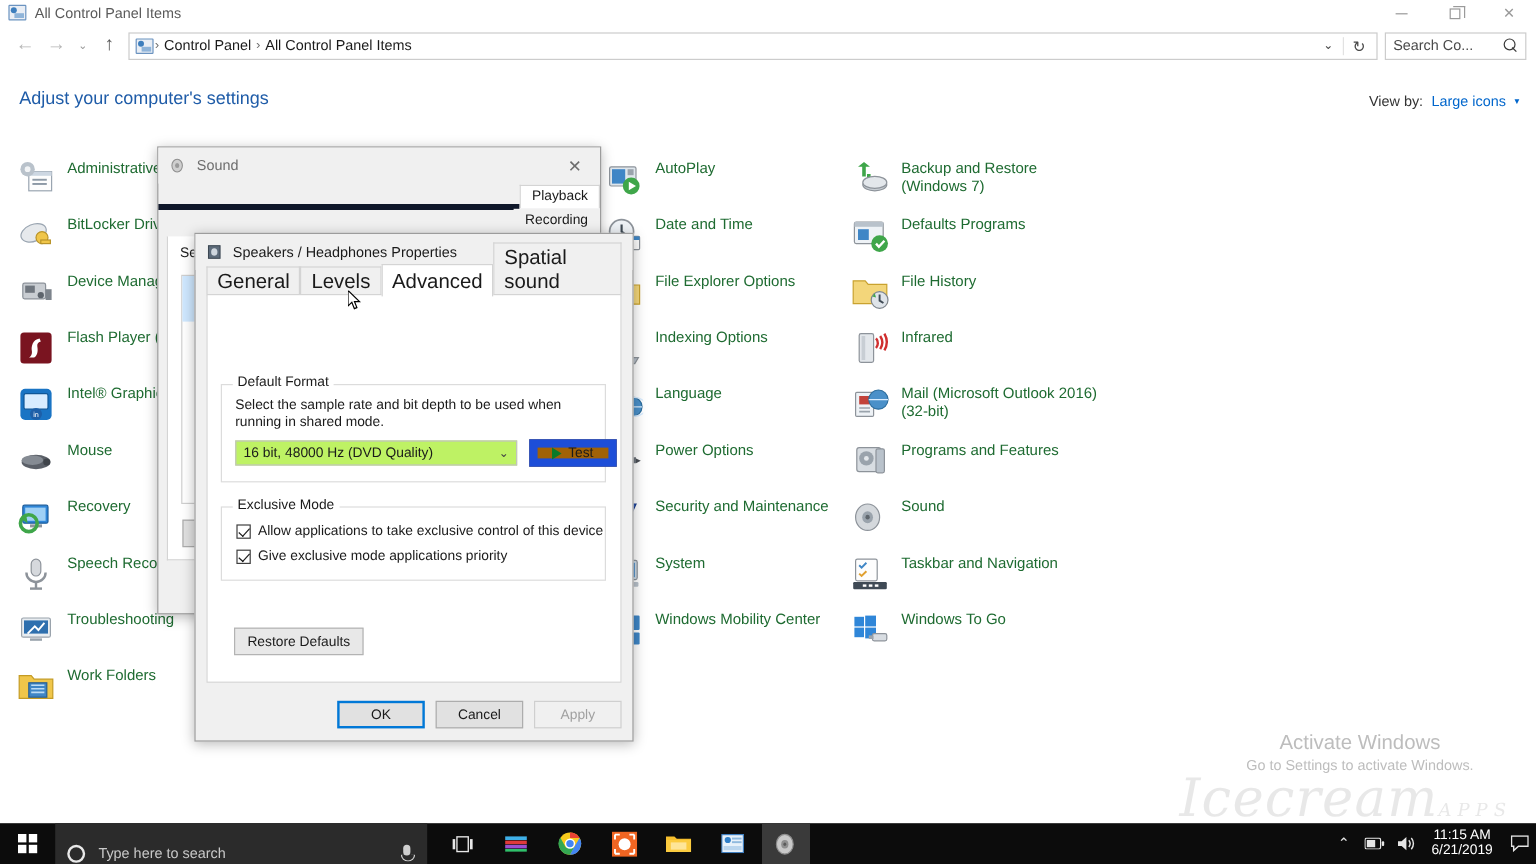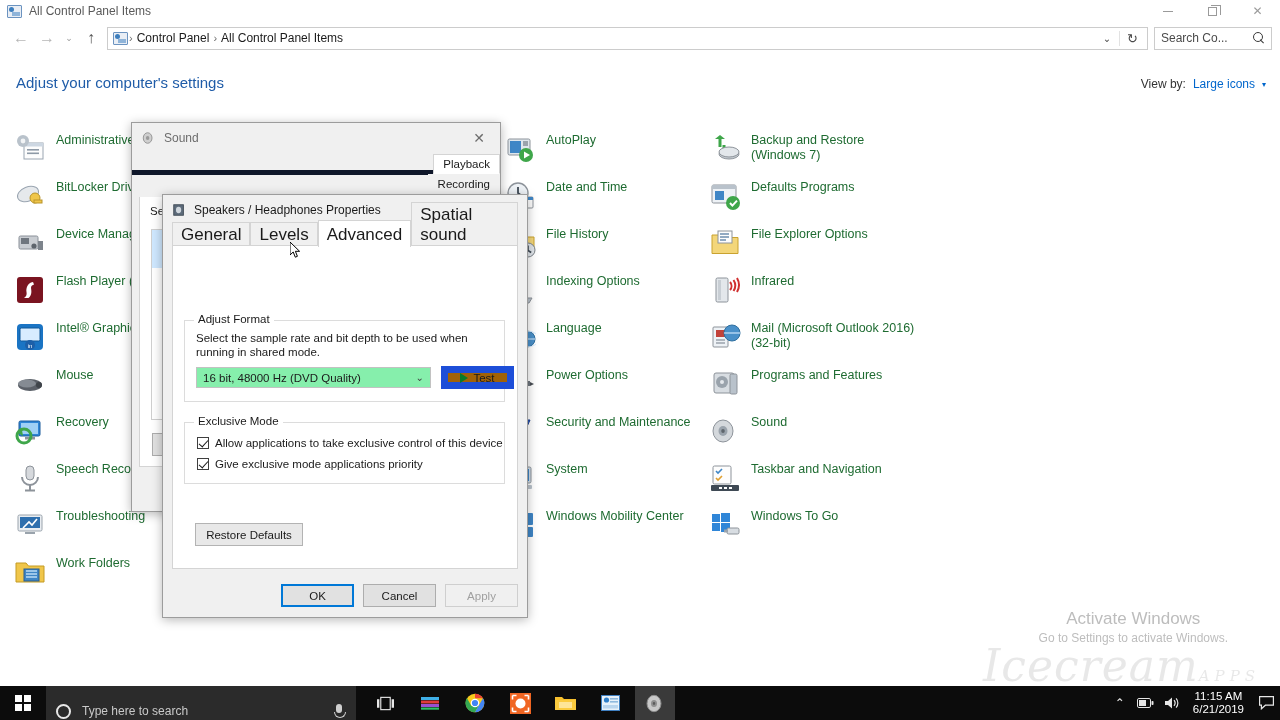--- a/index.html
+++ b/index.html
@@ -128,21 +128,21 @@
   .gbox { position: absolute; border: 1px solid #dcdcdc; }
   .gbox > .legend {
     position: absolute; top: -8px; left: 9px; background: #fff; padding: 0 4px;
     font-size: 11.5px; color: #1a1a1a;
   }
   #grp-format { left: 11px; top: 74px; right: 12px; height: 82px; }
   #grp-exclusive { left: 11px; top: 176px; right: 12px; height: 62px; }
   .fmt-desc { position: absolute; left: 11px; top: 10px; right: 0; font-size: 11.5px;
               color: #1a1a1a; line-height: 14px; }
   .combo { position: absolute; left: 11px; top: 46px; width: 235px; height: 21px;
-           background: #86efac; border: 1px solid #c2c2c2; display: flex; align-items: center;
+           background: #bef264; border: 1px solid #c2c2c2; display: flex; align-items: center;
            padding: 0 6px; font-size: 11.5px; color: #1a1a1a; }
   .combo .cv { margin-left: auto; font-size: 10px; color: #444; }
   .testbtn { position: absolute; left: 256px; top: 45px; width: 73px; height: 23px;
              background: #a16207; border: 7px solid #1d4ed8; display: flex; align-items: center;
              justify-content: center; gap: 5px; font-size: 11.5px; color: #1a1a1a; }
   .playtri { width: 0; height: 0; border-left: 8px solid #0a7a28;
              border-top: 5px solid transparent; border-bottom: 5px solid transparent; }
   .chkrow { position: absolute; left: 12px; display: flex; align-items: center; gap: 6px;
             font-size: 11.5px; color: #1a1a1a; }
   .chk { width: 12px; height: 12px; border: 1px solid #3f3f3f; background: #fff;
@@ -344,34 +344,34 @@
           <span class="cpicon"><svg width="32" height="32" viewBox="0 0 32 32">
               <rect x="4" y="6" width="24" height="20" rx="2" fill="#f6d96f" stroke="#c9a22f"></rect>
               <rect x="8" y="10" width="16" height="12" fill="#fdfaf0"></rect>
               <path d="M11 14 l2 2 l4 -4" stroke="#4a7fb5" stroke-width="1.6" fill="none"></path>
               <path d="M11 19 l2 2 l4 -4" stroke="#4a7fb5" stroke-width="1.6" fill="none"></path>
             </svg></span>
           <span class="lbl">Ease of Access Center</span>
         </div>
         <div class="cpitem">
           <span class="cpicon"><svg width="32" height="32" viewBox="0 0 32 32">
+              <path d="M3 8 h10 l2 2.5 H29 v16 H3 Z" fill="#f3d67a" stroke="#c9a22f"></path>
+              <rect x="9" y="4" width="14" height="12" fill="#fdfdfd" stroke="#8d939a"></rect>
+              <path d="M11 7 h9 M11 10 h9 M11 13 h6" stroke="#6f8fae" stroke-width="1.3"></path>
+            </svg></span>
+          <span class="lbl">File Explorer Options</span>
+        </div>
+        <div class="cpitem">
+          <span class="cpicon"><svg width="32" height="32" viewBox="0 0 32 32">
               <path d="M2 7 h10 l2.5 3 H30 v16 H2 Z" fill="#f3d67a" stroke="#c9a22f"></path>
               <circle cx="24" cy="23" r="7" fill="#dfe4e9" stroke="#7d848c"></circle>
               <path d="M24 18.5 v5 l3.2 2" stroke="#3f4a55" stroke-width="1.6" fill="none"></path>
               <path d="M18 20 l3 1 l-1 -3.5 Z" fill="#3fa64a"></path>
             </svg></span>
           <span class="lbl">File History</span>
-        </div>
-        <div class="cpitem">
-          <span class="cpicon"><svg width="32" height="32" viewBox="0 0 32 32">
-              <path d="M3 8 h10 l2 2.5 H29 v16 H3 Z" fill="#f3d67a" stroke="#c9a22f"></path>
-              <rect x="9" y="4" width="14" height="12" fill="#fdfdfd" stroke="#8d939a"></rect>
-              <path d="M11 7 h9 M11 10 h9 M11 13 h6" stroke="#6f8fae" stroke-width="1.3"></path>
-            </svg></span>
-          <span class="lbl">File Explorer Options</span>
         </div>
         <div style="height: 47px;"></div>
         <div class="cpitem">
           <span class="cpicon"><svg width="32" height="32" viewBox="0 0 32 32">
               <rect x="3" y="3" width="26" height="26" rx="3" fill="#7a1420"></rect>
               <path d="M19 8 c-6 1 -7 7 -6.5 10 c0.6 3.6 -1 5 -2.5 6 h4.5 c3.5 -2.5 3 -7 2.6 -9.3 c-0.3 -2 0.4 -3.6 2.9 -4.2 Z" fill="#fff"></path>
             </svg></span>
           <span class="lbl">Flash Player (32-bit)</span>
         </div>
         <div class="cpitem">
@@ -642,21 +642,21 @@
     <div class="props-tabs" id="props-tabs">
         <div class="ptab">General</div>
         <div class="ptab">Levels</div>
         <div class="ptab active">Advanced</div>
         <div class="ptab">Spatial sound</div>
       </div>
 
     <div class="props-pane">
 
       <div class="gbox" id="grp-format">
-        <span class="legend">Adjust Format</span>
+        <span class="legend">Default Format</span>
         <div class="fmt-desc">Select the sample rate and bit depth to be used when running in shared mode.</div>
         <div class="combo">
           <span>16 bit, 48000 Hz (DVD Quality)</span>
           <span class="cv">⌄</span>
         </div>
         <div class="testbtn">
           <span class="playtri"></span>
           <span>Test</span>
         </div>
       </div>

